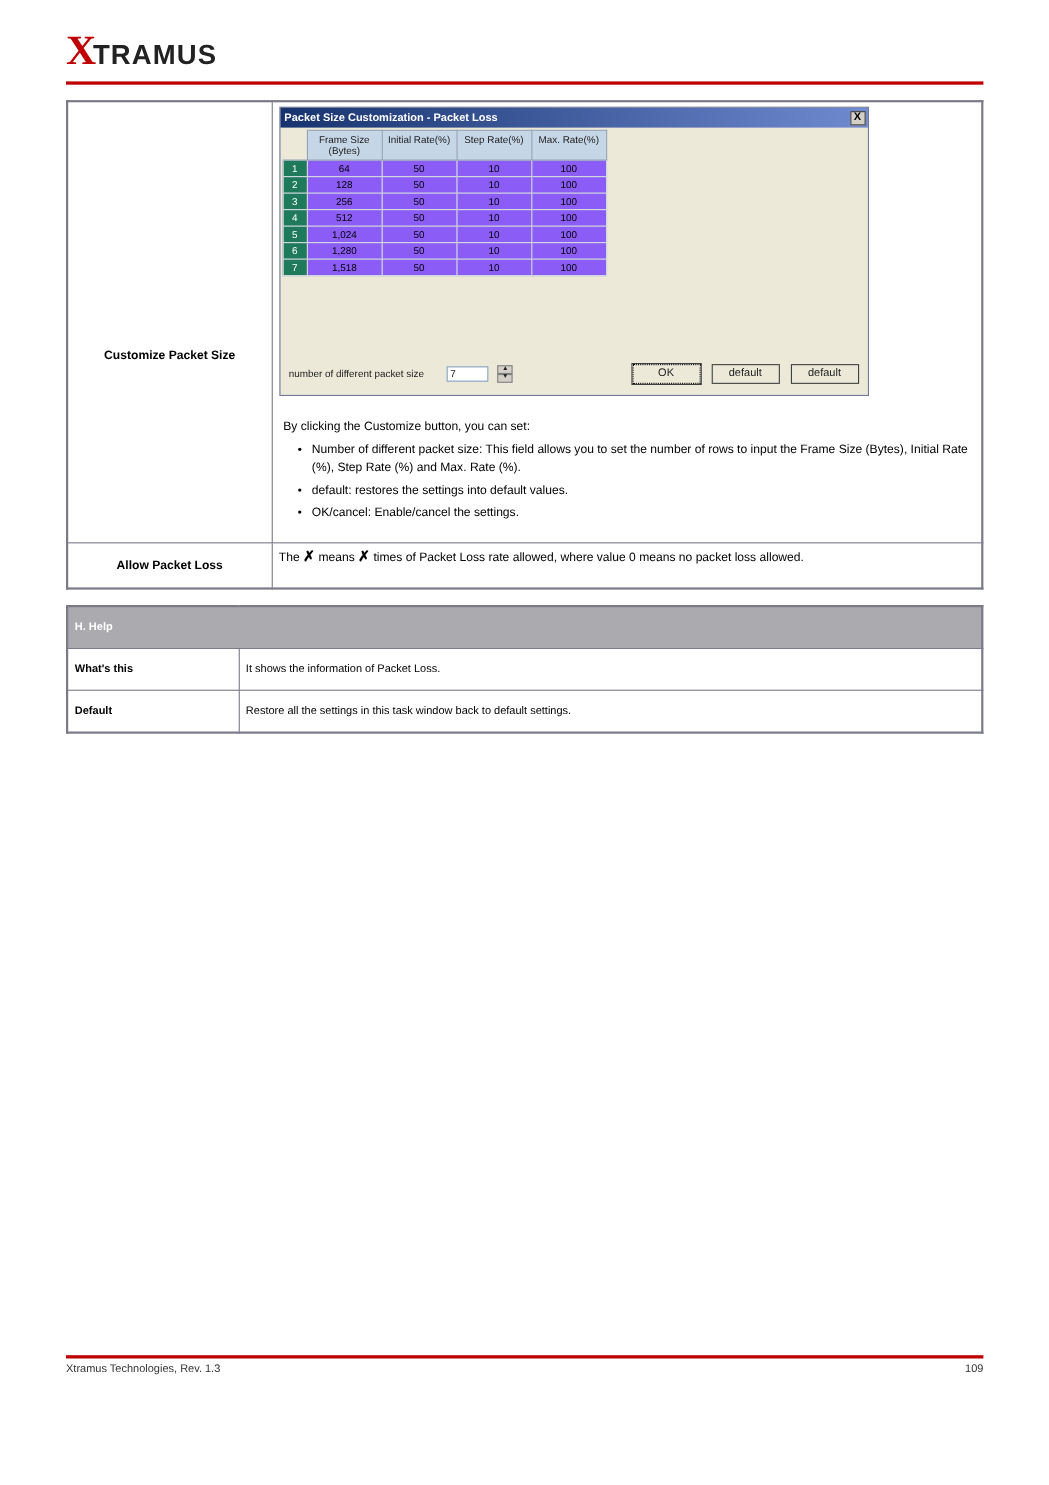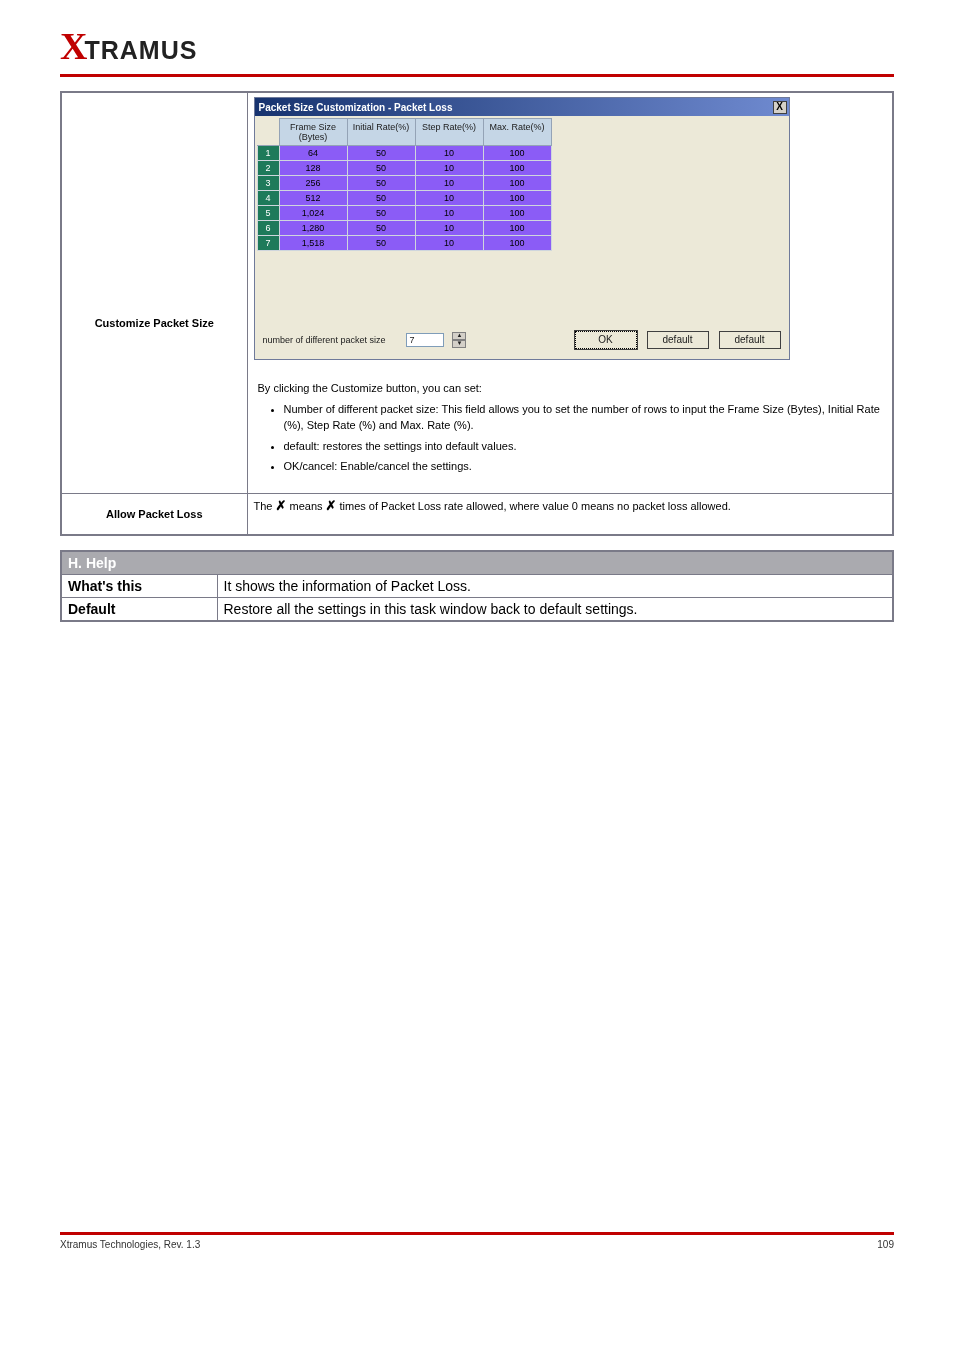--- a/index.html
+++ b/index.html
@@ -193,22 +193,22 @@
   }
   
   .help-table {
     width: 100%;
     border-collapse: collapse;
     border: 2px solid #7a7a88;
     margin-top: 14px;
   }
   .help-table td {
     border: 1px solid #7a7a88;
-    padding: 3px 6px;
-    font-size: 14px;
+    padding: 13px 6px;
+    font-size: 10px;
   }
   .help-table .hrow td {
     background: #aaaaaf;
     color: #fff;
     font-weight: bold;
   }
   .help-table .l { width: 156px; font-weight: bold; text-align: left;}
   
   .page-footer {
     position: absolute;

